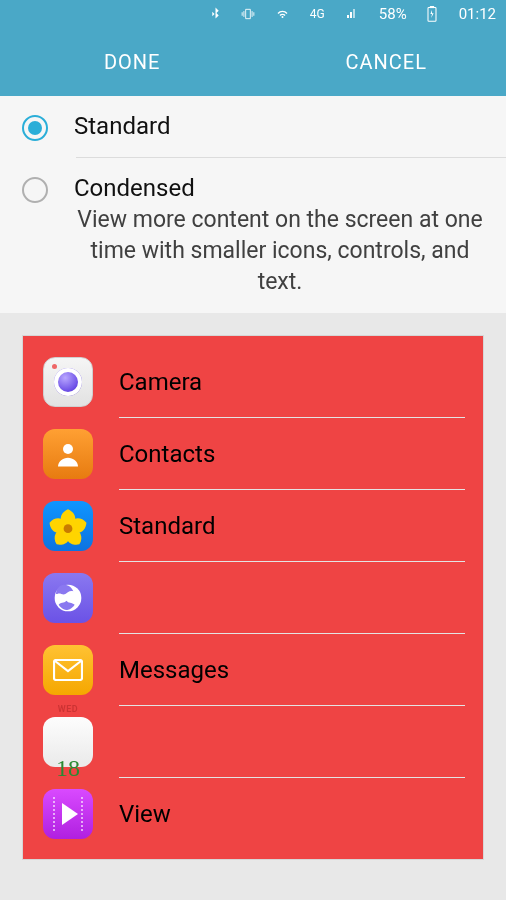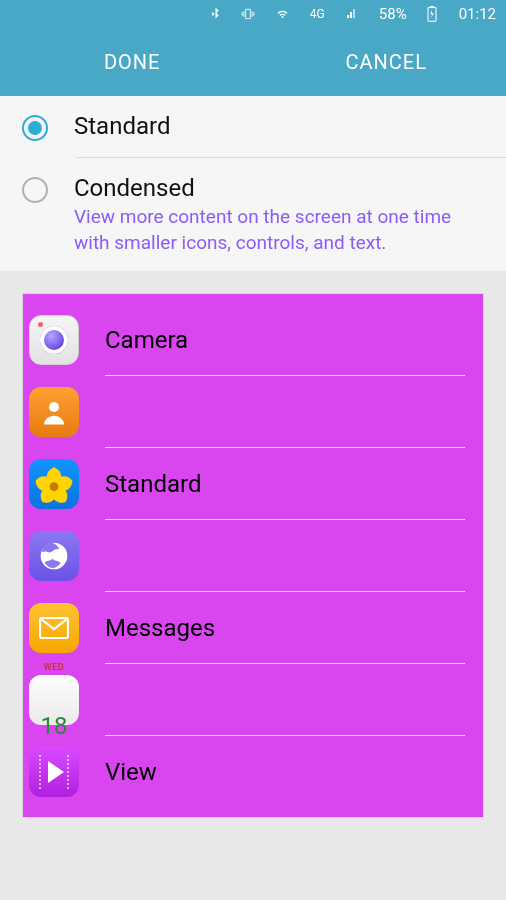--- a/index.html
+++ b/index.html
@@ -70,37 +70,38 @@
   border-radius: 50%;
   background: #2aaed8;
 }
 .option-text { flex: 1; }
 .option-title {
   font-size: 24px;
   color: #111;
   font-weight: 400;
 }
 .option-sub {
-  font-size: 19px;
-  color: #8b5cf6;
+  font-size: 23px;
+  color: #404040;
   line-height: 1.35;
   margin-top: 2px;
+  text-align: center;
 }
 .option-divider {
   height: 1px;
   background: #dcdcdc;
   margin-left: 76px;
 }
 .preview-wrap {
   padding: 22px;
 }
 .preview-card {
-  background: #d946ef;
+  background: #ef4444;
   border: 1px solid #d6d6d6;
-  padding: 10px 18px 10px 6px;
+  padding: 10px 18px 10px 20px;
 }
 .app-row {
   display: flex;
   align-items: center;
   height: 71px;
 }
 .app-icon {
   width: 50px;
   height: 50px;
   border-radius: 12px;
@@ -136,21 +137,21 @@
 .icon-contacts { background: linear-gradient(#ffa033,#e77b10); }
 .icon-contacts svg{width:30px;height:30px;fill:#fff;}
 .icon-gallery { background: linear-gradient(#1095ff,#0c73e0); overflow:hidden;}
 .icon-gallery .flower{width:44px;height:44px;position:relative;}
 .icon-internet { background: linear-gradient(#8a78f0,#6b52e6); }
 .icon-internet svg{width:32px;height:32px;fill:#fff;}
 .icon-messages { background: linear-gradient(#ffc233,#f5a700); }
 .icon-messages svg{width:30px;height:22px;fill:none;stroke:#fff;stroke-width:2.2;}
 .icon-splanner { background: linear-gradient(#fdfdfd,#eaeaea); flex-direction:column;gap:44px;}
 .icon-splanner .wday{font-size:9px;color:#cc3333;font-weight:600;margin-bottom:-2px;letter-spacing:0.5px;}
-.icon-splanner .dnum{font-size:24px;color:#2a8a33;font-weight:400;line-height:1;}
+.icon-splanner .dnum{font-size:24px;color:#2a8a33;font-weight:400;line-height:1;font-family:Liberation Serif, serif;}
 .icon-video { background: linear-gradient(#d94aff,#b020e0); position:relative;}
 .icon-video::before{content:"";position:absolute;left:10px;top:8px;bottom:8px;width:2px;border-left:2px dotted rgba(255,255,255,0.6);}
 .icon-video::after{content:"";position:absolute;right:10px;top:8px;bottom:8px;width:2px;border-right:2px dotted rgba(255,255,255,0.6);}
 .icon-video .tri{width:0;height:0;border-left:16px solid #fff;border-top:11px solid transparent;border-bottom:11px solid transparent;margin-left:3px;}
 </style>
 </head>
 <body>
 
 <div class="statusbar">
   <span class="icon-small">
@@ -219,20 +220,21 @@
     </div>
     <div class="app-divider"></div>
 
     <div class="app-row">
       <div class="app-icon icon-contacts">
         <svg viewBox="0 0 24 24">
             <circle cx="12" cy="8" r="4"></circle>
             <path d="M4 22c0-4 4-7 8-7s8 3 8 7z"></path>
           </svg>
       </div>
+      <div class="app-label">Contacts</div>
     </div>
     <div class="app-divider"></div>
 
     <div class="app-row">
       <div class="app-icon icon-gallery">
         <svg class="flower" viewBox="0 0 50 50">
             <g transform="translate(25,28)">
               <path fill="#ffd400" d="M0 -22 C10 -18 12 -6 0 0 C-12 -6 -10 -18 0 -22Z"></path>
               <path fill="#ffd400" d="M0 -22 C10 -18 12 -6 0 0 C-12 -6 -10 -18 0 -22Z" transform="rotate(72)"></path>
               <path fill="#ffd400" d="M0 -22 C10 -18 12 -6 0 0 C-12 -6 -10 -18 0 -22Z" transform="rotate(144)"></path>

